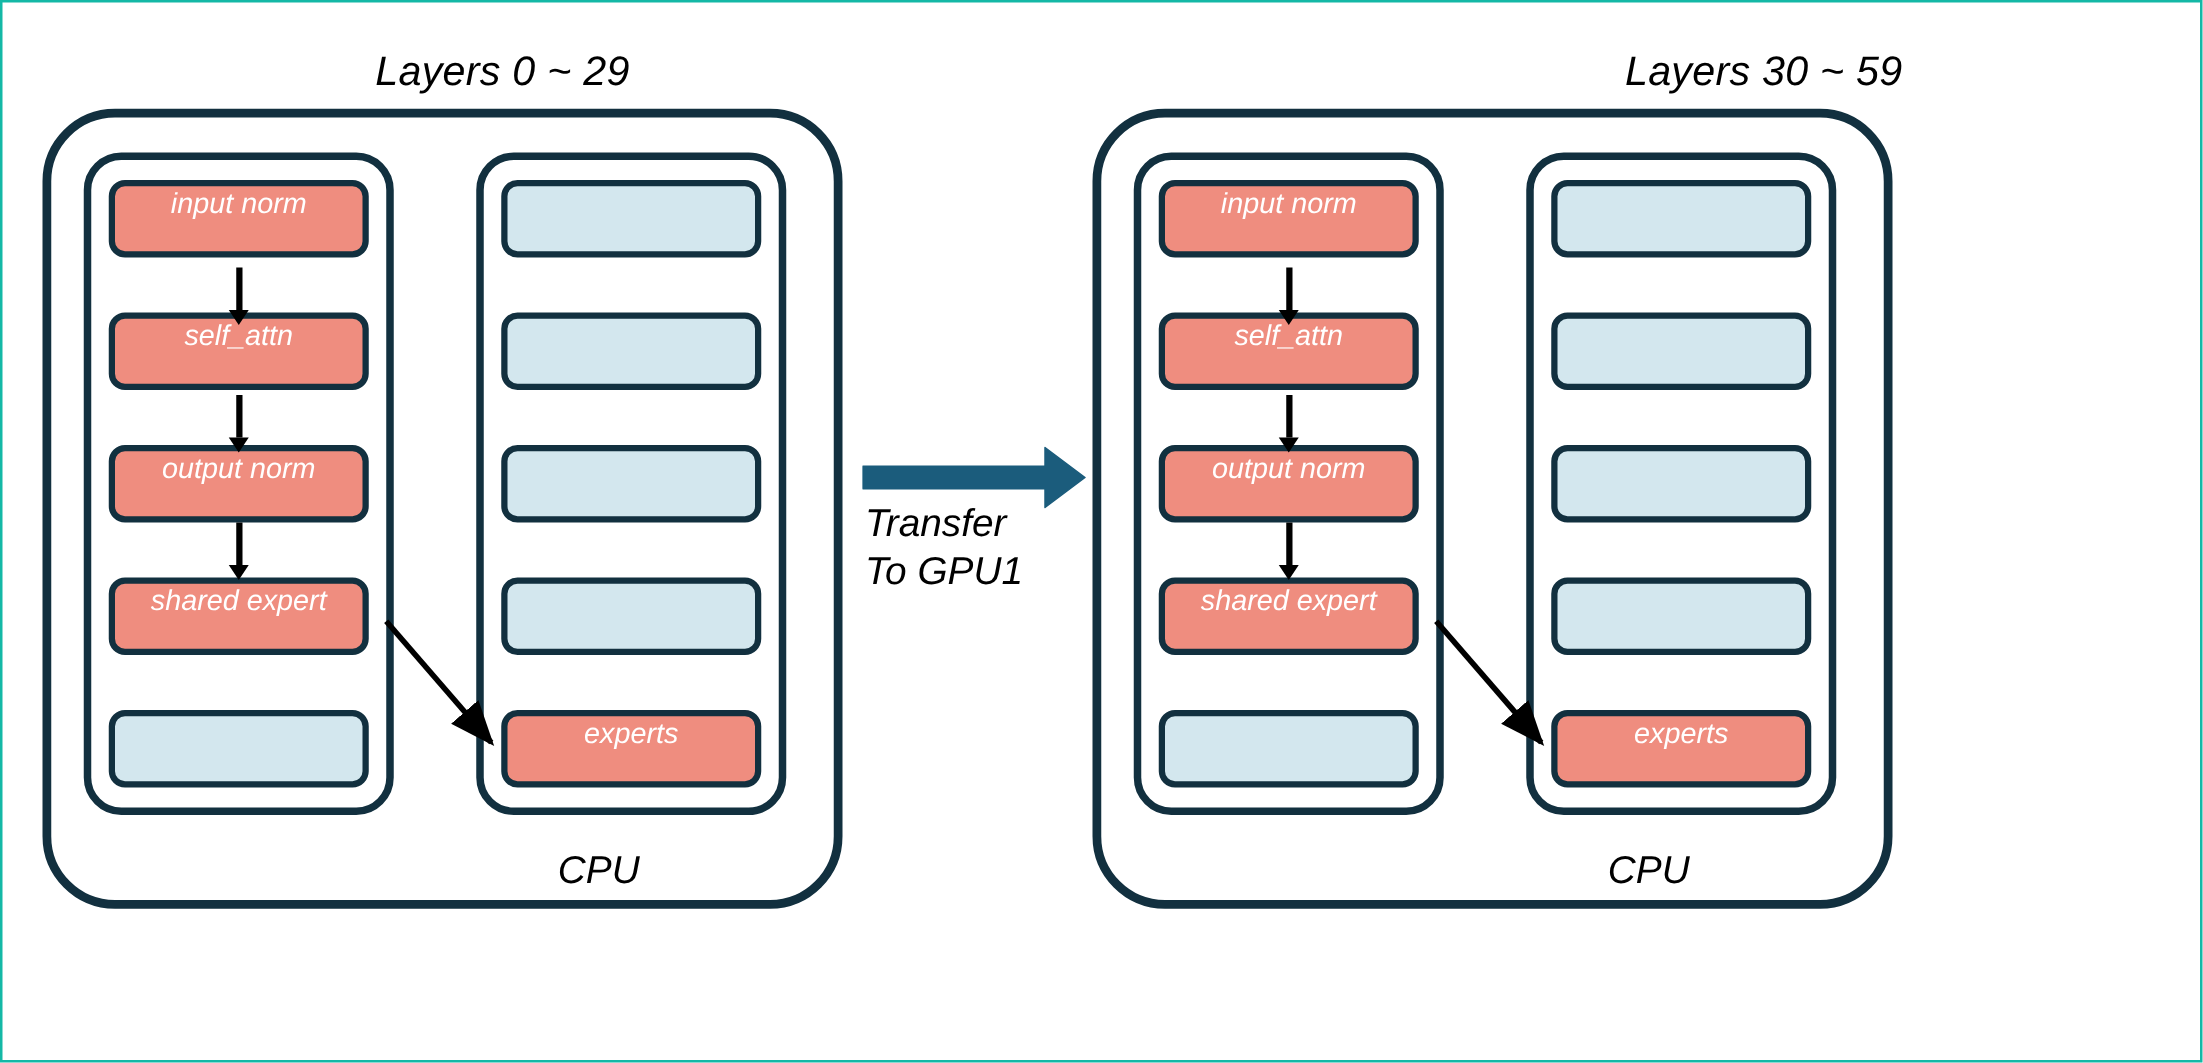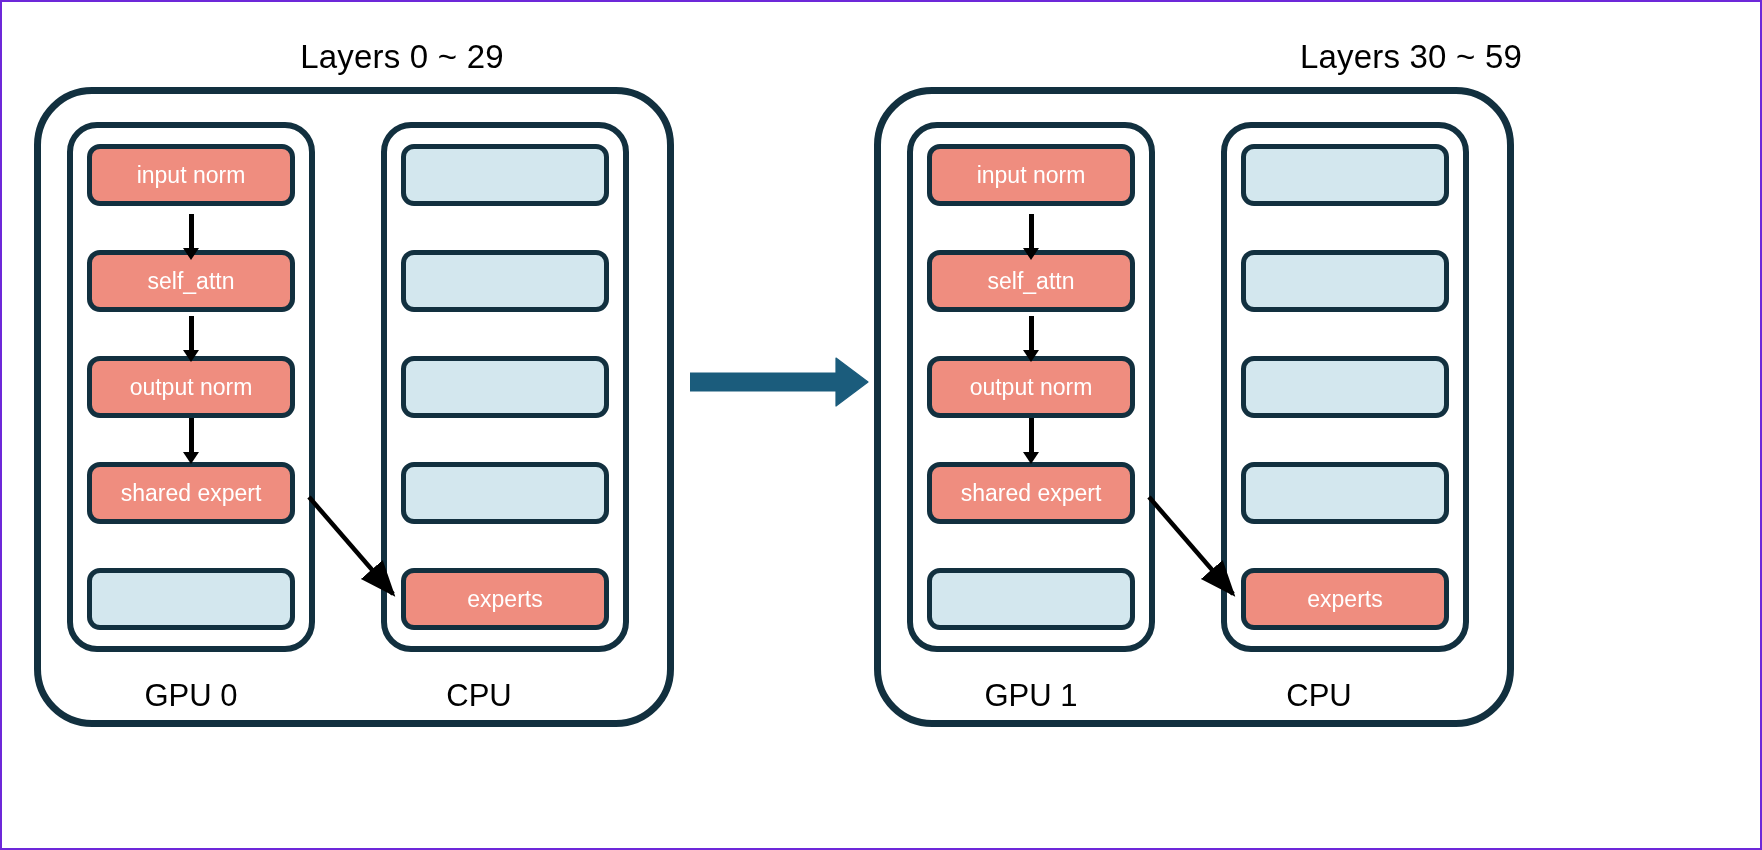--- a/index.html
+++ b/index.html
@@ -13,21 +13,22 @@
     font-family: "Liberation Sans", sans-serif;
     overflow: hidden;
   }
 
   #canvas {
     position: relative;
     width: 1762px;
     height: 850px;
     background: #ffffff;
     box-sizing: border-box;
-    border: 2px solid #6d28d9;
+    border: 2px solid #14b8a6;
+    font-style: italic;
   }
 
   
   .group-title {
     position: absolute;
     font-size: 33px;
     color: #000000;
     letter-spacing: 0.2px;
     white-space: nowrap;
     text-align: center;
@@ -67,21 +68,20 @@
   .col-gpu { left: 26px; }
   .col-cpu { left: 340px; }
 
   
   .unit {
     height: 62px;
     border: 5px solid #12303f;
     border-radius: 13px;
     box-sizing: border-box;
     display: flex;
-    align-items: center;
     justify-content: center;
     font-size: 23px;
     color: #ffffff;
     white-space: nowrap;
     position: relative;
   }
   .unit.active { background: #ef8d7f; }
   .unit.idle   { background: #d3e7ee; }
 
   
@@ -208,27 +208,27 @@
 
     <svg class="dispatch-arrow" style="left:0; top:0; width:640px; height:640px;" viewBox="0 0 640 640">
       <defs>
         <marker id="ahL" markerWidth="9" markerHeight="9" refX="7.2" refY="3.2" orient="auto" markerUnits="strokeWidth">
           <path d="M0,0 L8,3.2 L0,6.4 z" fill="#000000"></path>
         </marker>
       </defs>
       <line x1="268" y1="403" x2="352" y2="500" stroke="#000000" stroke-width="4.5" marker-end="url(#ahL)"></line>
     </svg>
 
-    <div class="device-caption cap-gpu">GPU 0</div>
     <div class="device-caption cap-cpu">CPU</div>
   </div>
 
   <svg id="transfer-arrow" viewBox="0 0 180 56">
     <path d="M0,19 L146,19 L146,4 L178,28 L146,52 L146,37 L0,37 z" fill="#1b5c7c" stroke="#1b5c7c" stroke-width="1.2" stroke-linejoin="round"></path>
   </svg>
+  <div id="transfer-label"><span>Transfer</span><br><span>To GPU1</span></div>
 
   <div class="group-title" id="title-right">Layers 30 ~ 59</div>
 
   <div class="group-shell" id="shell-right">
 
     <div class="device-col col-gpu">
       <div class="unit active">
         <span>input norm</span>
       </div>
       <div class="unit active">
@@ -278,17 +278,16 @@
 
     <svg class="dispatch-arrow" style="left:0; top:0; width:640px; height:640px;" viewBox="0 0 640 640">
       <defs>
         <marker id="ahR" markerWidth="9" markerHeight="9" refX="7.2" refY="3.2" orient="auto" markerUnits="strokeWidth">
           <path d="M0,0 L8,3.2 L0,6.4 z" fill="#000000"></path>
         </marker>
       </defs>
       <line x1="268" y1="403" x2="352" y2="500" stroke="#000000" stroke-width="4.5" marker-end="url(#ahR)"></line>
     </svg>
 
-    <div class="device-caption cap-gpu">GPU 1</div>
     <div class="device-caption cap-cpu">CPU</div>
   </div>
 
 </div>
 
 </body></html>

